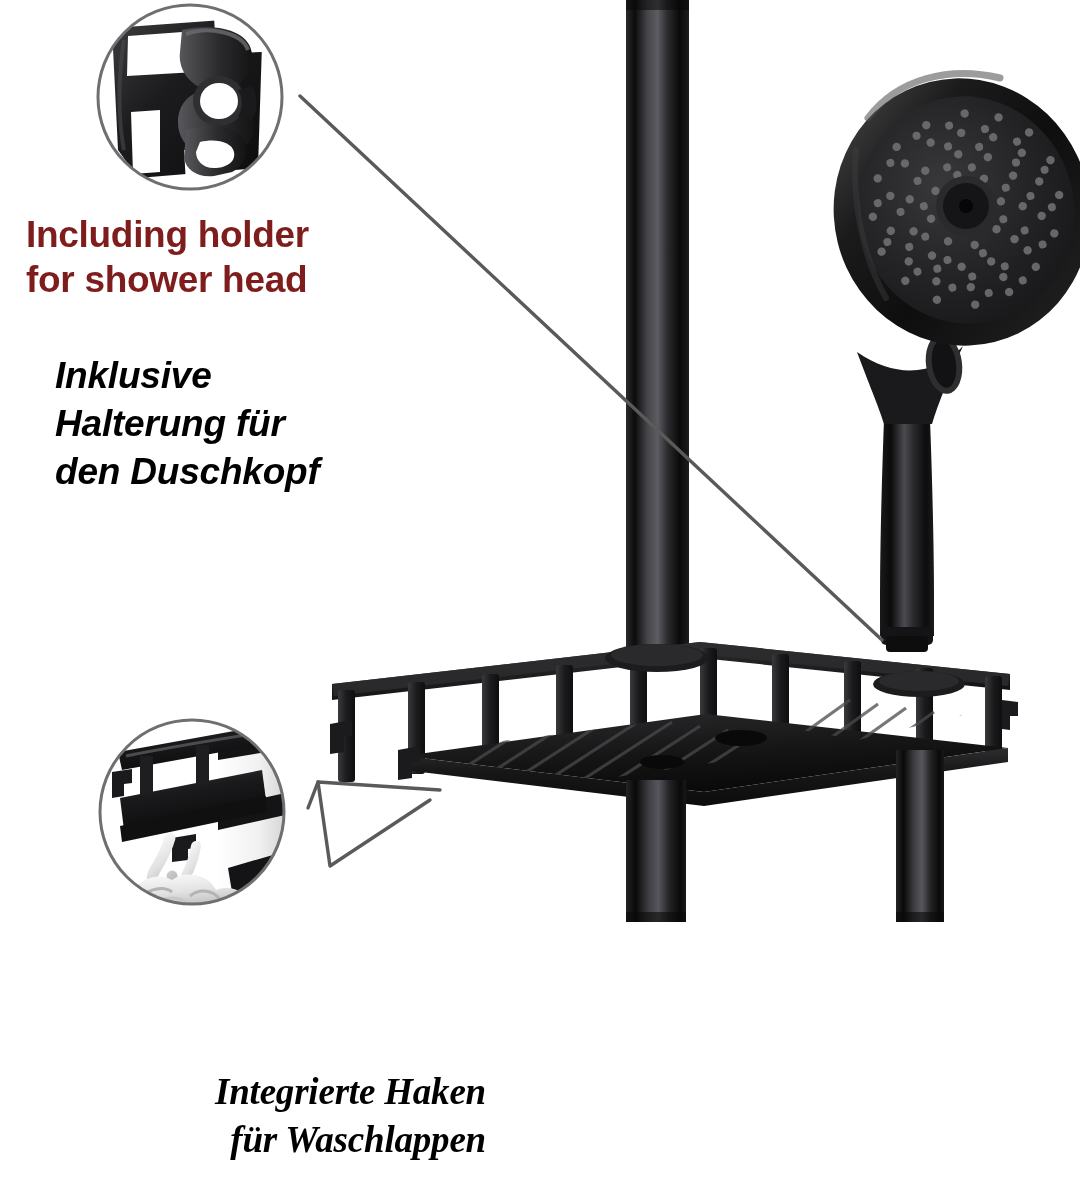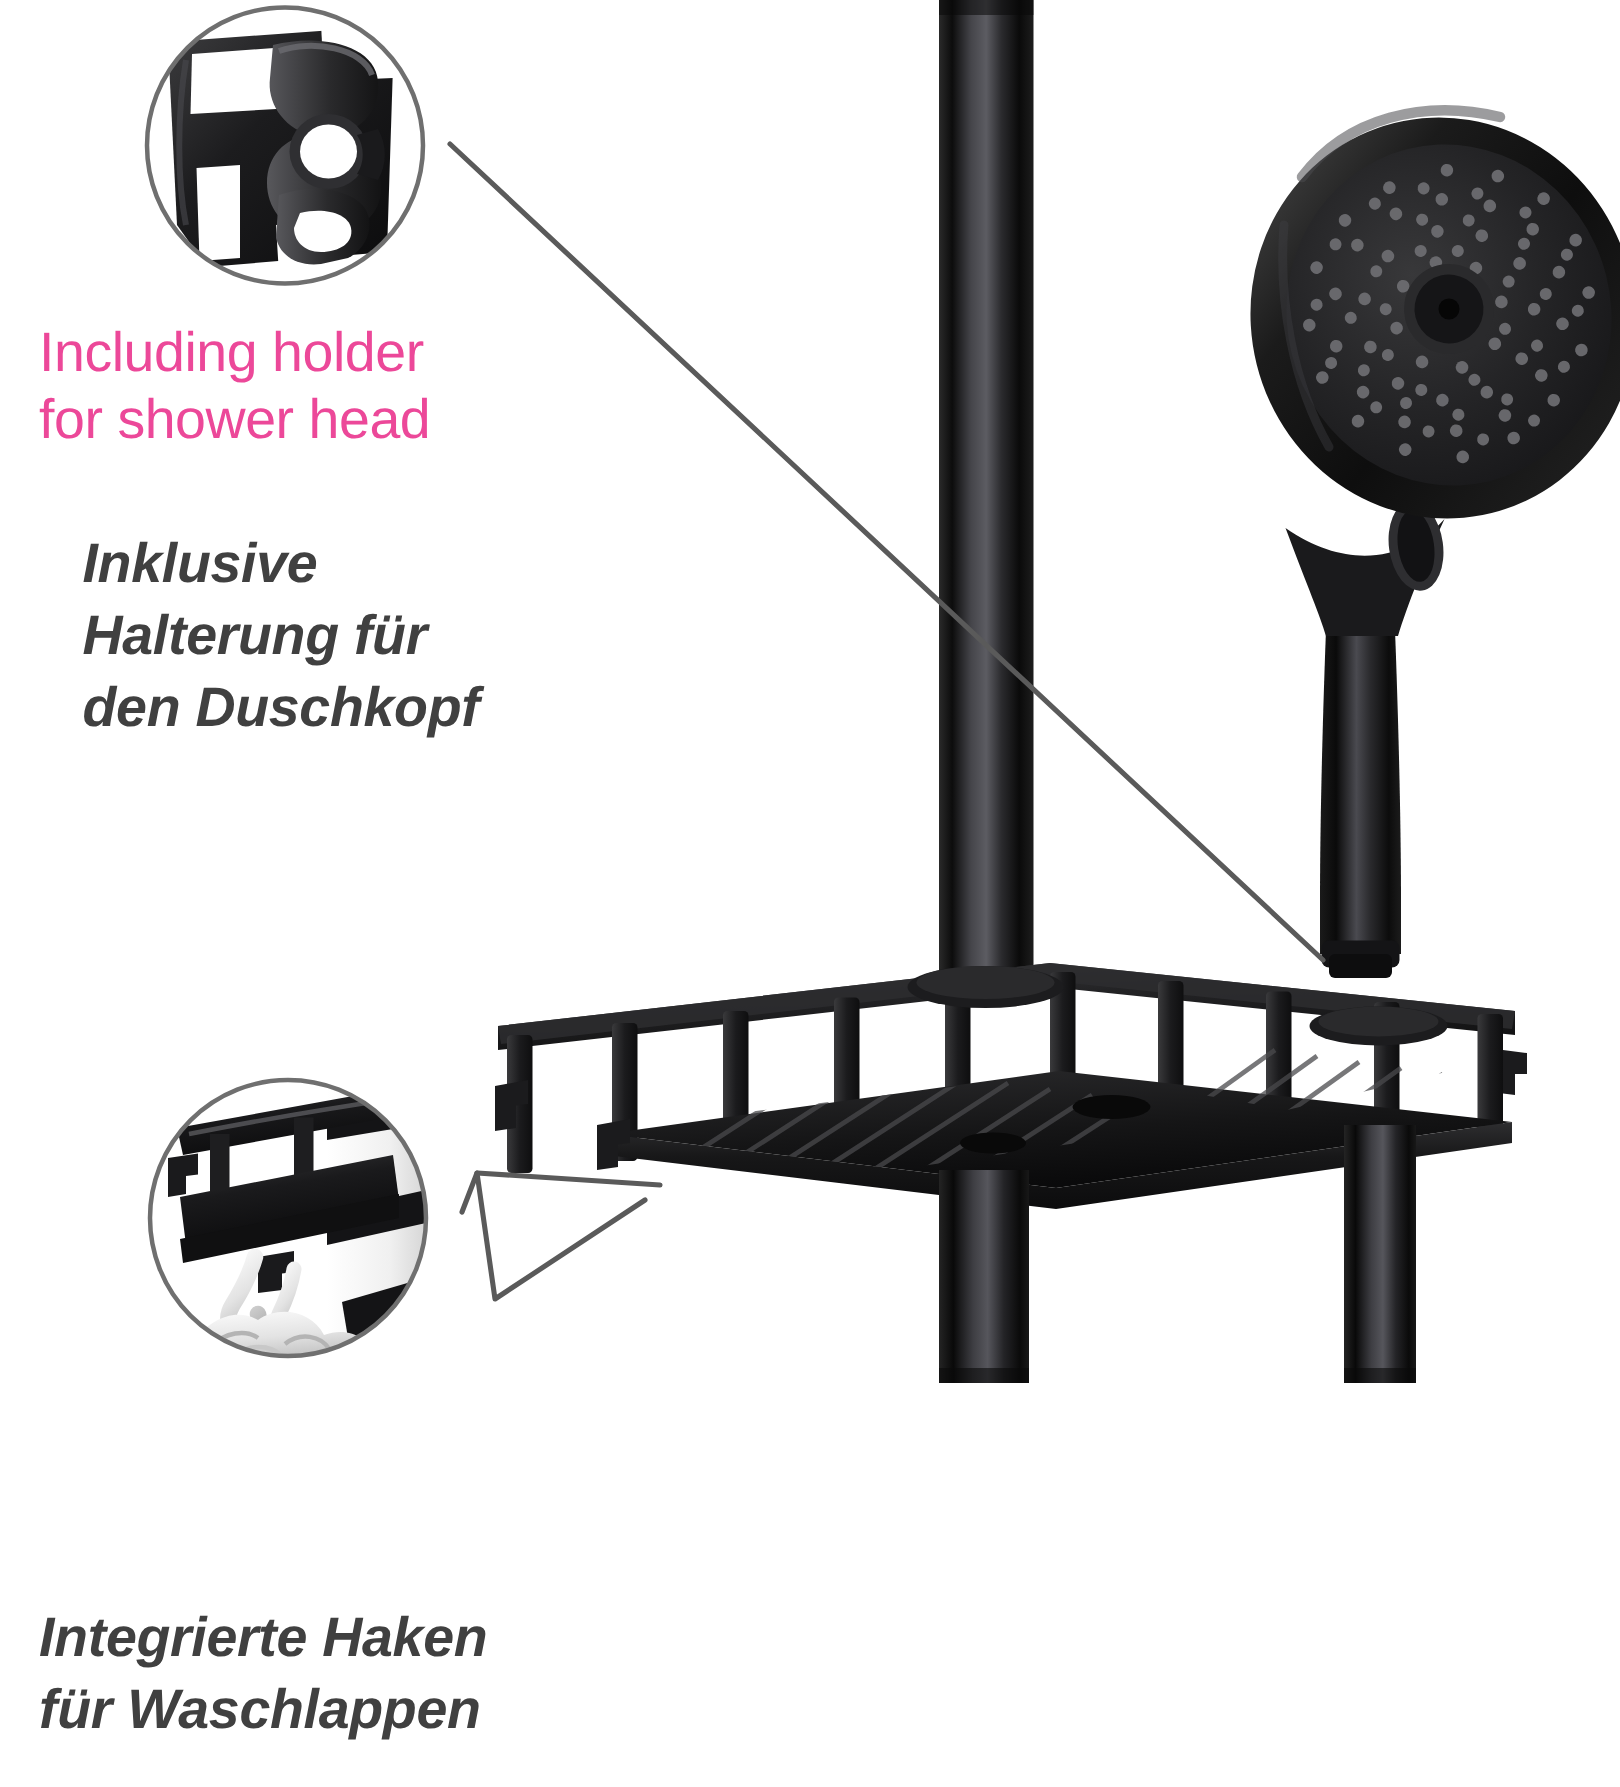--- a/index.html
+++ b/index.html
@@ -22,42 +22,42 @@
     position: absolute;
     top: 0; left: 0;
     width: 1080px;
     height: 1191px;
   }
 
   
   .callout { position: absolute; }
 
   .cal-en {
-    font-weight: 400;
+    font-weight: 700;
     font-size: 37px;
     line-height: 1.22;
     letter-spacing: -0.3px;
-    color: #ec4899;
+    color: #7f1d1d;
     white-space: pre-line;
   }
   .cal-de {
     font-weight: 700;
     font-style: italic;
     font-size: 37px;
     line-height: 1.30;
     letter-spacing: -0.2px;
-    color: #404040;
+    color: #000000;
     white-space: pre-line;
   }
 
   #callout-top    { left: 26px;  top: 212px;  width: 420px; }
   #callout-top-de { left: 55px;  top: 352px;  width: 420px; text-align: left; }
 
   #callout-bot    { left: 26px;  top: 925px;  width: 440px; }
-  #callout-bot-de { left: 26px;  top: 1068px; width: 460px; text-align: left; }
+  #callout-bot-de { left: 26px;  top: 1068px; width: 460px; text-align: right; font-family: Liberation Serif, serif; }
 </style>
 </head>
 <body>
 
 <div id="stage">
 
   <svg class="layer" viewBox="0 0 1080 1191" xmlns="http://www.w3.org/2000/svg">
     <defs>
       <linearGradient id="poleGrad" x1="0" y1="0" x2="1" y2="0">
         <stop offset="0%" stop-color="#2a2a2a"></stop>

